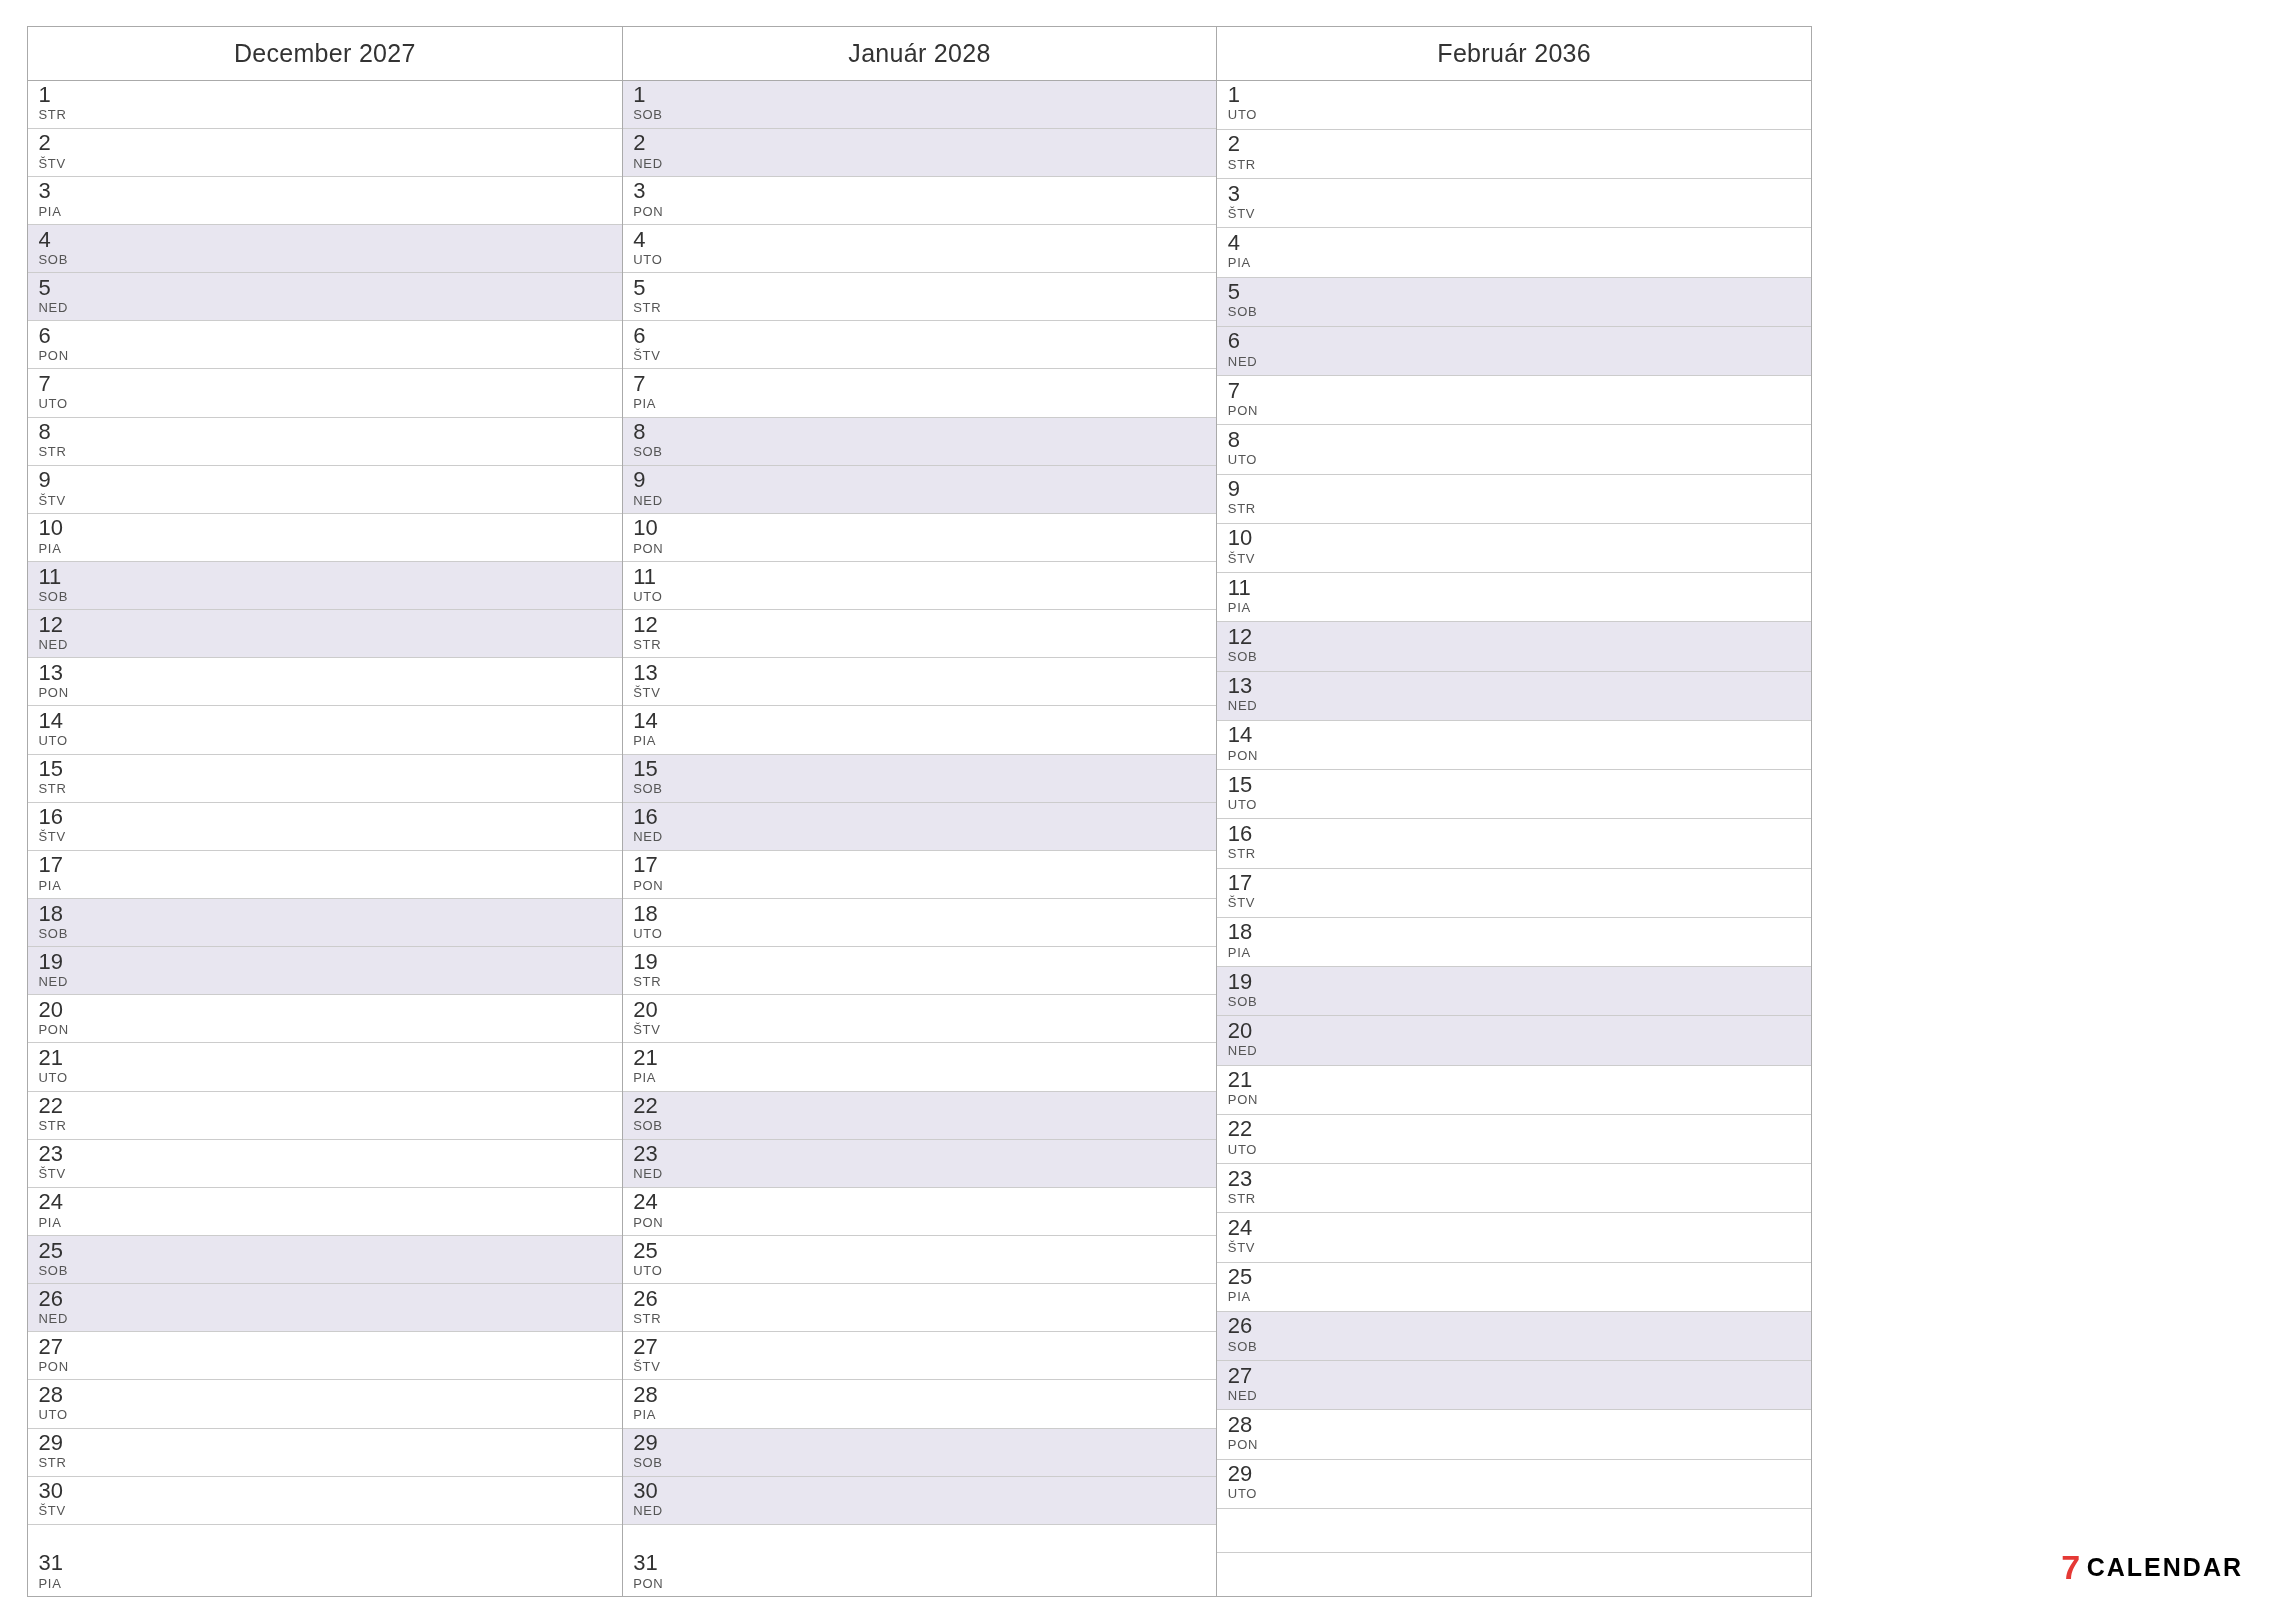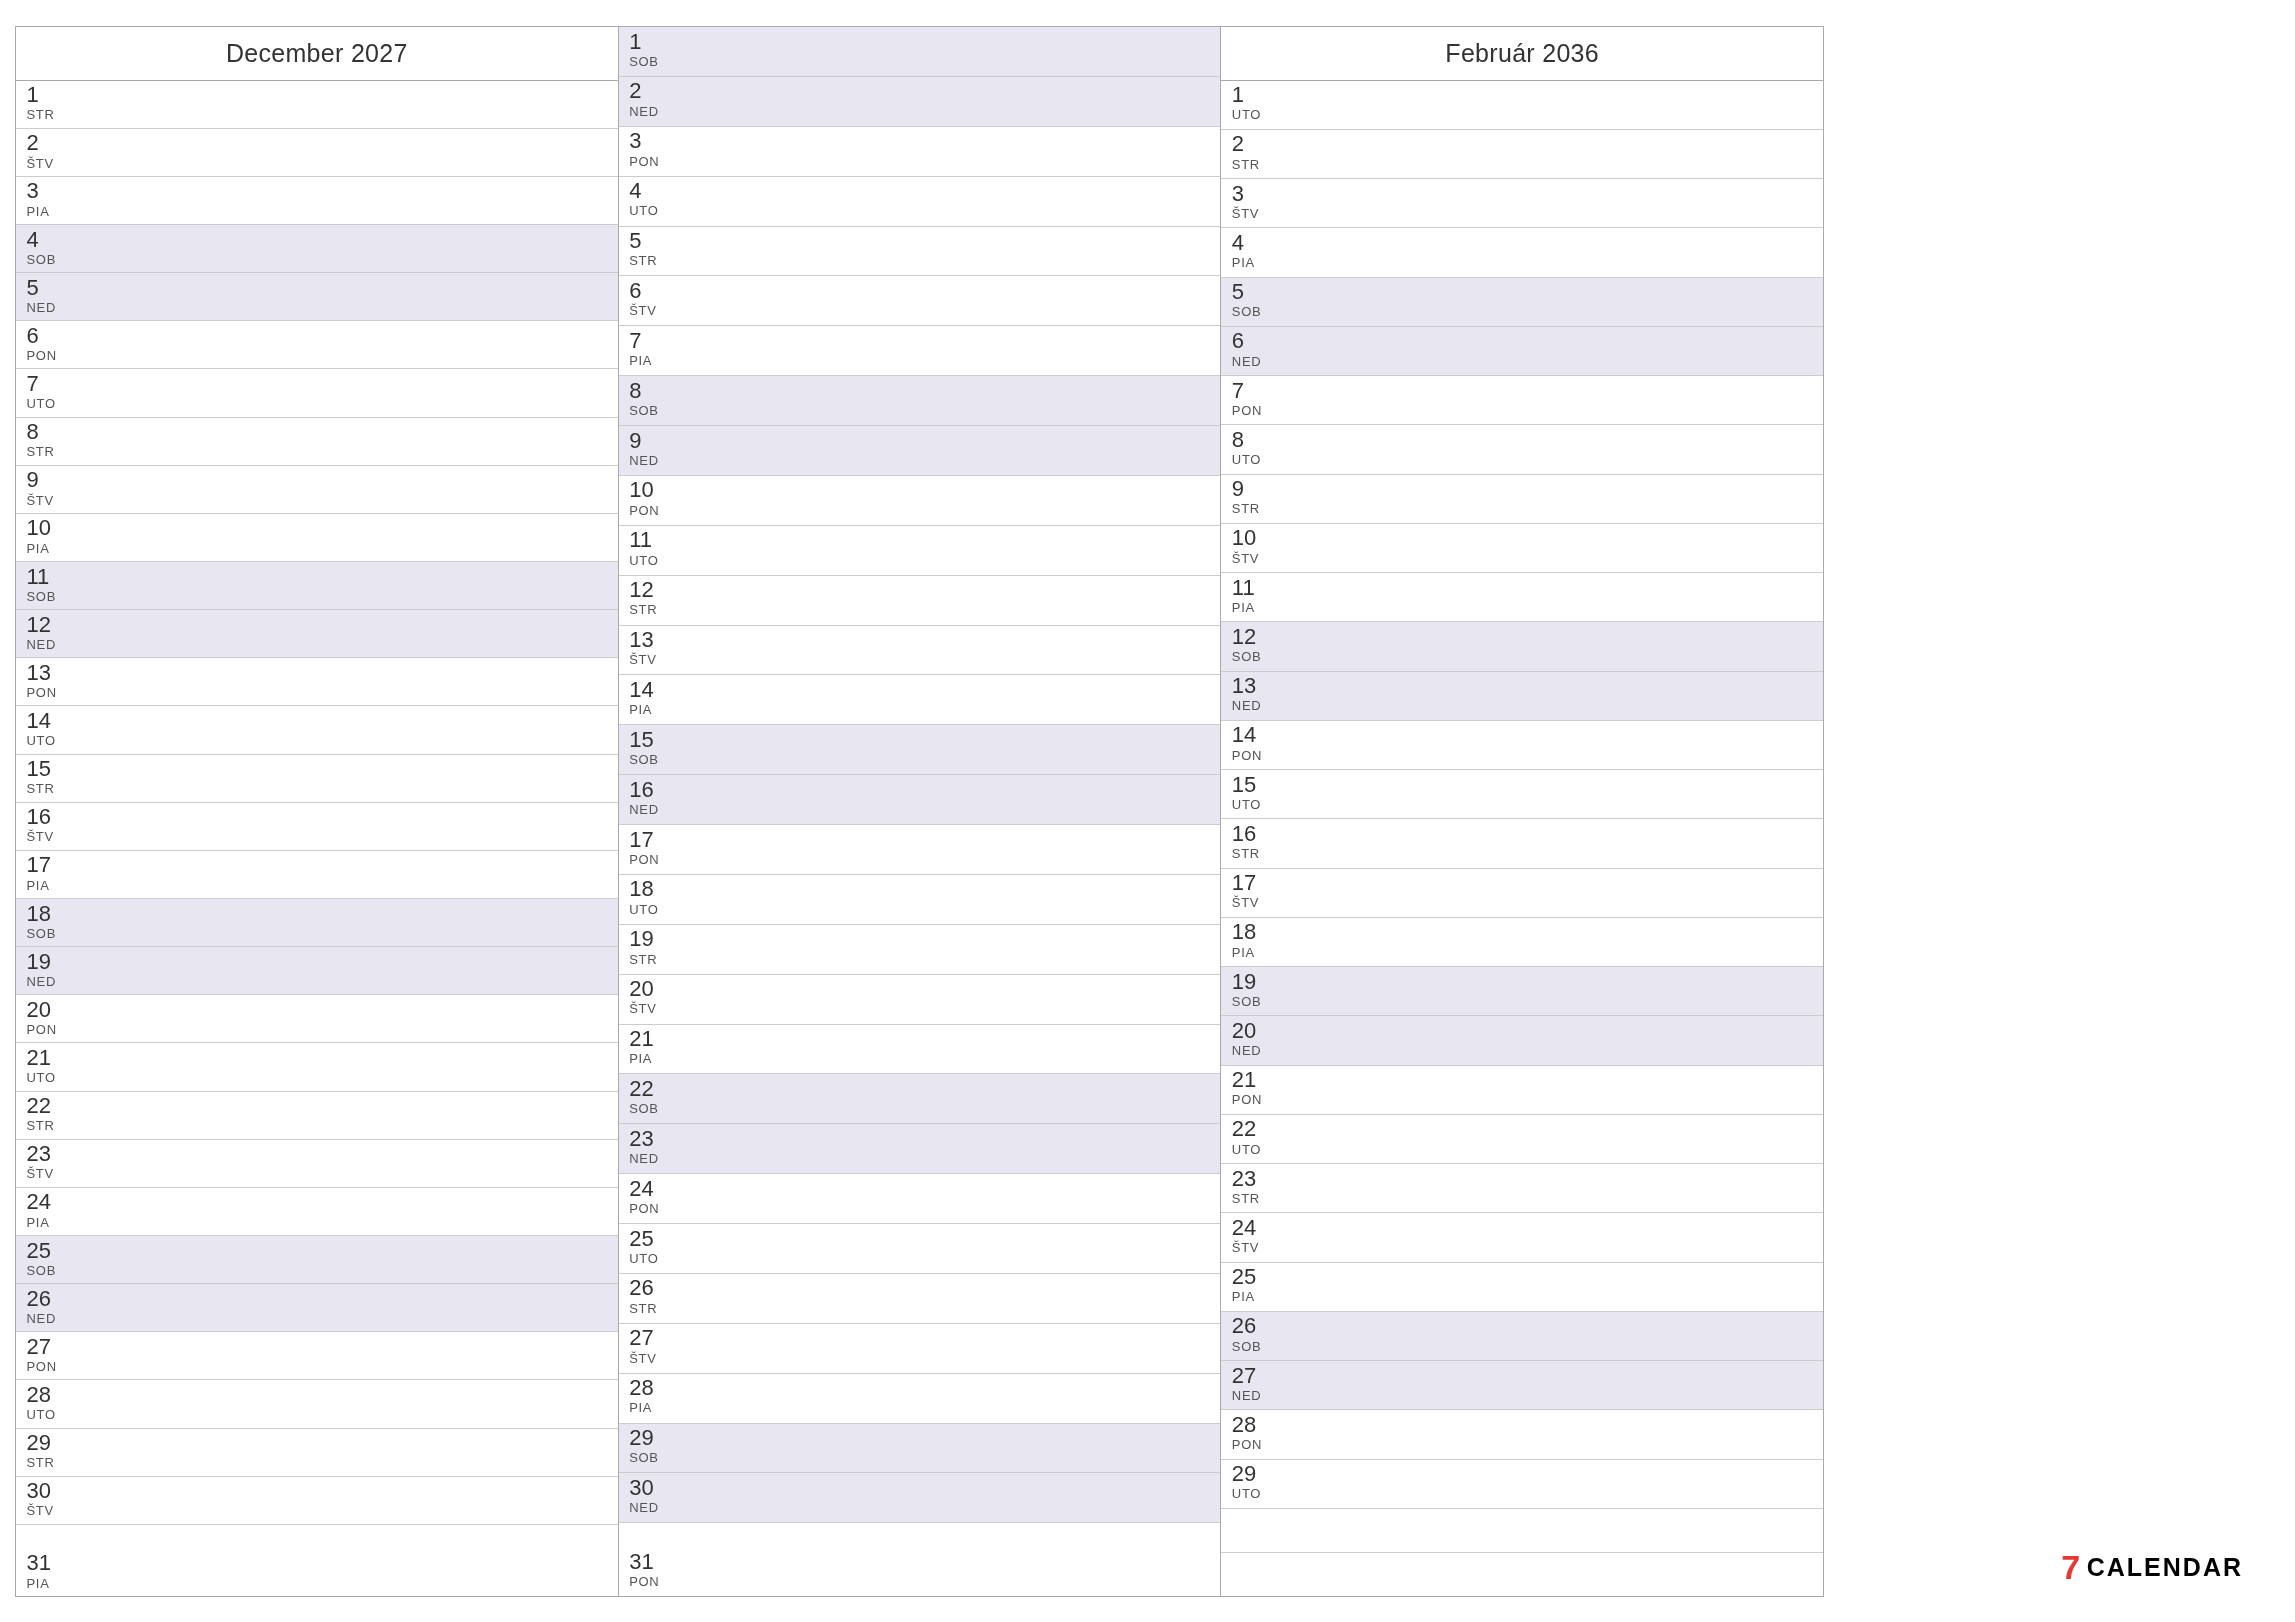--- a/index.html
+++ b/index.html
@@ -7,21 +7,21 @@
       font-family: Arial, sans-serif;
       background: #fff;
       width: 2295px;
       height: 1623px;
       position: relative;
       overflow: hidden;
     }
     .calendar-wrapper {
       width: 1839px;
       height: 1623px;
-      padding: 26px 15px;
+      padding: 26px 27px;
       display: flex;
       flex-direction: column;
     }
     .months-container {
       display: flex;
       flex-direction: row;
       flex: 1;
       border: 1px solid #aaa;
     }
     .month-col {
@@ -233,20 +233,21 @@
             <span class="day-num">30</span>
             <span class="day-name">ŠTV</span>
           </div>
           <div class="day-row">
             <span class="day-num">31</span>
             <span class="day-name">PIA</span>
           </div>
         </div>
       </div>
       <div class="month-col">
+        <div class="month-header">Január 2028</div>
         <div class="days-list">
           <div class="day-row weekend">
             <span class="day-num">1</span>
             <span class="day-name">SOB</span>
           </div>
           <div class="day-row weekend">
             <span class="day-num">2</span>
             <span class="day-name">NED</span>
           </div>
           <div class="day-row">

